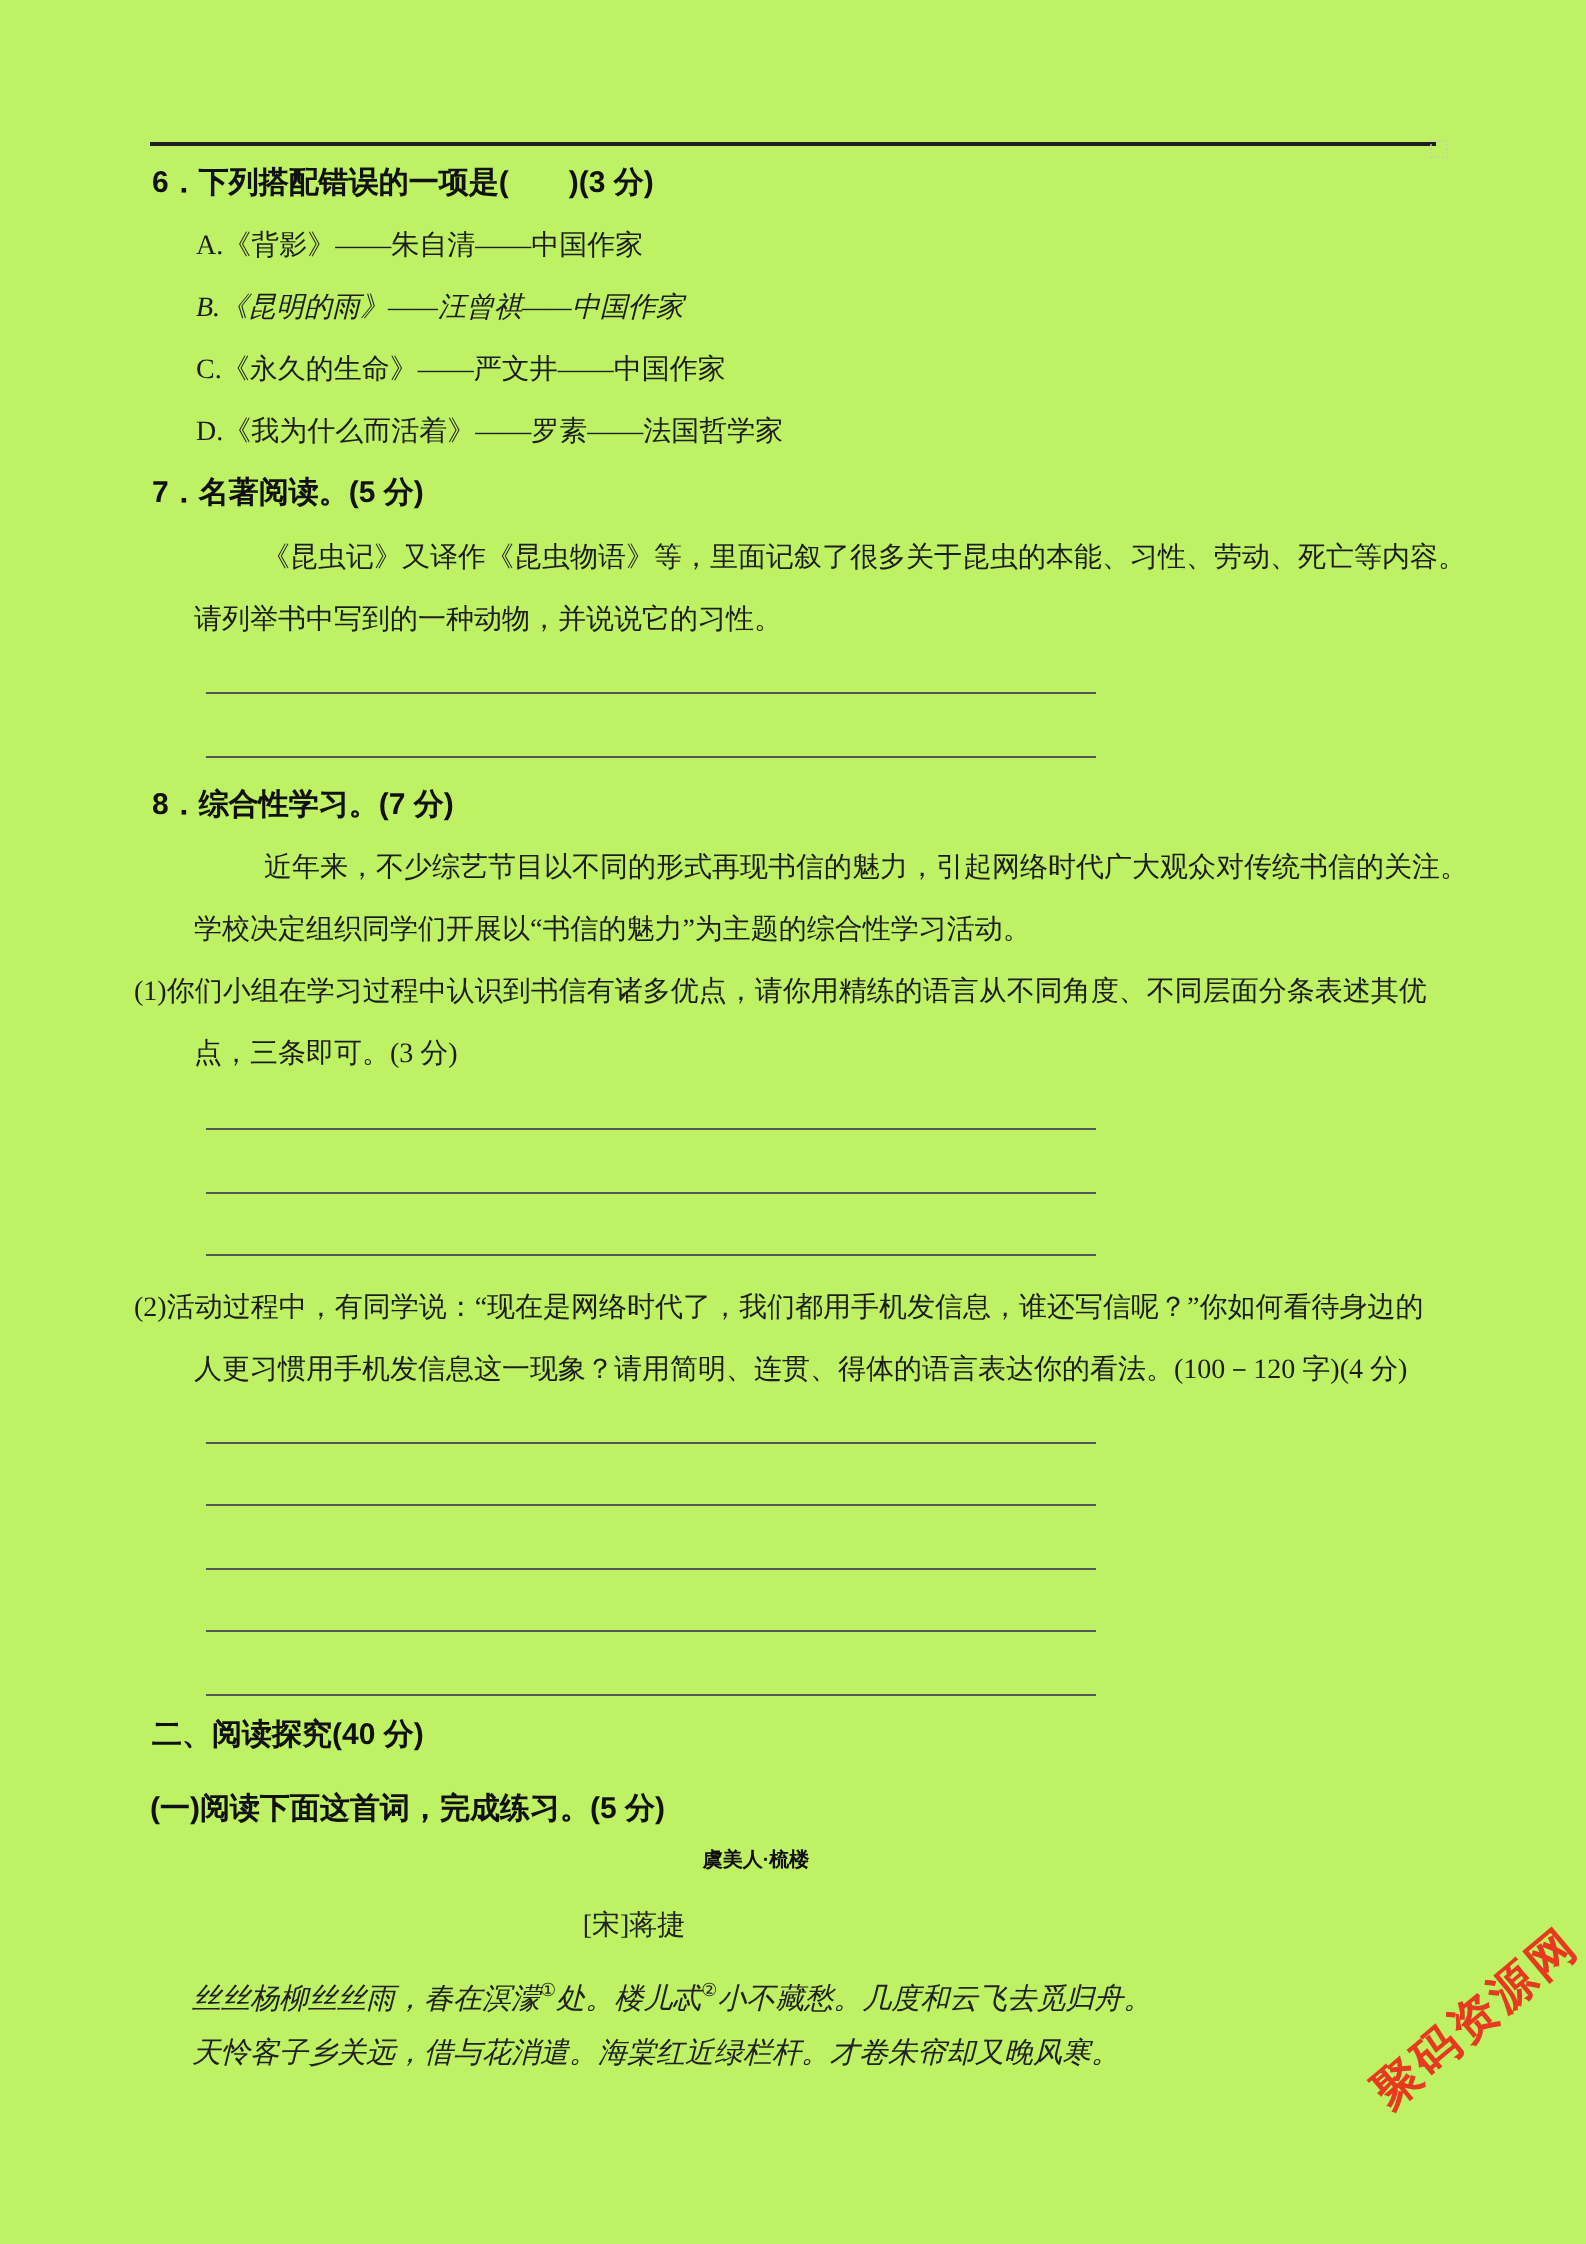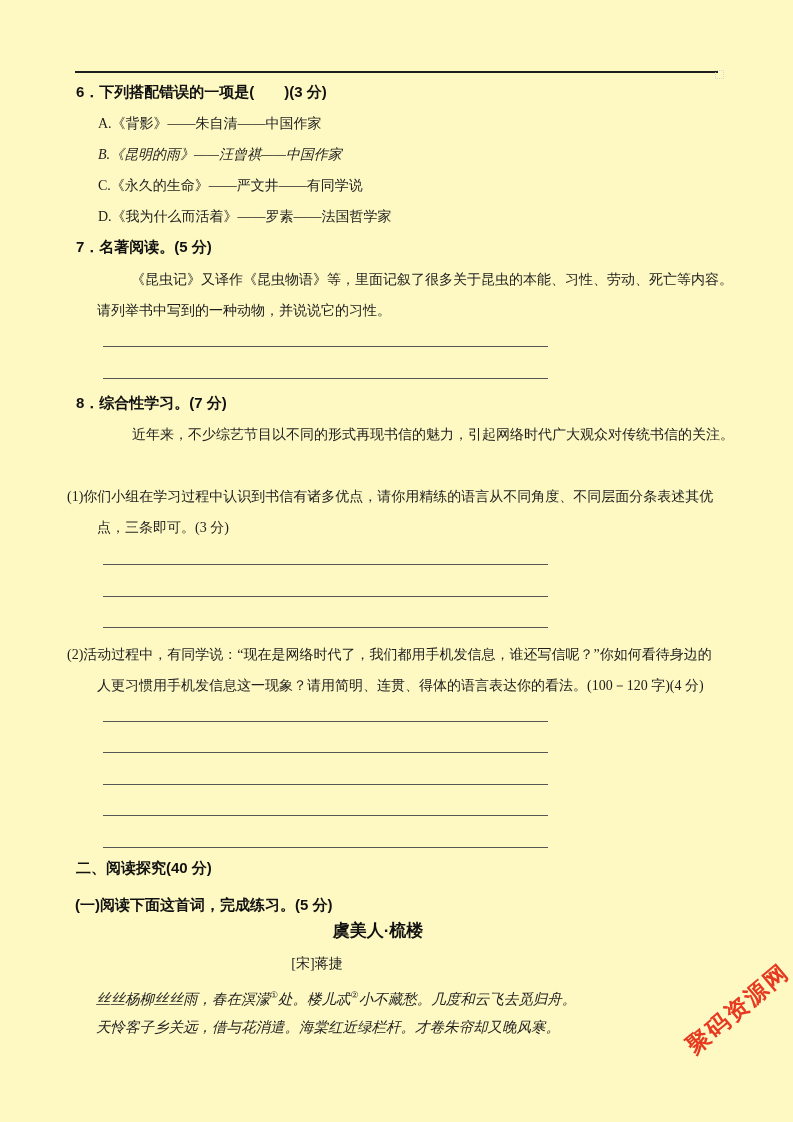--- a/index.html
+++ b/index.html
@@ -1,18 +1,18 @@
 <!DOCTYPE html>
 <html><head>
 <meta charset="utf-8">
 <style>
   html,body { margin:0; padding:0; background:#ffffff; }
   .page {
     position:relative; width:793px; height:1122px;
-    background:#fef9c3; overflow:hidden;
+    background:#bef264; overflow:hidden;
     font-family:"Liberation Serif", serif;
   }
   .tl { position:absolute; white-space:nowrap; line-height:17px; }
   
   .h { font-family:"Liberation Sans", sans-serif; font-weight:700; font-size:15px; color:#111; }
   
   .b { font-family:"Liberation Serif", serif; font-size:14px; color:#1d1d1d; }
   
   .k { font-family:"Liberation Serif", serif; font-style:italic; font-size:14.5px; color:#222; }
   .sup { font-size:9px; vertical-align:super; font-style:normal; }
@@ -40,21 +40,21 @@
   .q8s1a { left:67px;  top:488px; }
   .q8s1b { left:97px;  top:519px; }
   .ans-q8a-1 { top:564px; } .ans-q8a-2 { top:596px; } .ans-q8a-3 { top:627px; }
   .q8s2a { left:67px;  top:646px; }
   .q8s2b { left:97px;  top:677px; }
   .ans-q8b-1 { top:721px; } .ans-q8b-2 { top:752px; } .ans-q8b-3 { top:784px; }
   .ans-q8b-4 { top:815px; } .ans-q8b-5 { top:847px; }
   
   .s2h   { left:76px; top:859px; }
   .s2sub { left:75px; top:896px; }
-  .ptitle  { left:0; top:922px; width:756px; text-align:center; font-size:17px; }
+  .ptitle  { left:0; top:922px; width:756px; text-align:center; font-size:10px; }
   .pauthor { left:0; top:955px; width:634px; text-align:center; font-size:14px; font-style:normal; }
   .pl1 { left:96px; top:987px; }
   .pl2 { left:96px; top:1019px; }
 
   .watermark {
     position:absolute; left:700px; top:1030px;
     transform:rotate(-40deg); transform-origin:0 100%;
     font-family:"Liberation Sans", sans-serif; font-weight:700;
     font-size:23px; letter-spacing:2px; color:#e6391f;
     white-space:nowrap;
@@ -64,31 +64,32 @@
 <body>
 
 <div class="page">
 
   <div class="rule-top"></div>
   <div class="pmark"></div>
 
   <div class="tl h q6h">6．下列搭配错误的一项是(　　)(3 分)</div>
   <div class="tl b opt-a">A.《背影》——朱自清——中国作家</div>
   <div class="tl b opt-b">B.《昆明的雨》——汪曾祺——中国作家</div>
-  <div class="tl b opt-c">C.《永久的生命》——严文井——有同学说</div>
+  <div class="tl b opt-c">C.《永久的生命》——严文井——中国作家</div>
   <div class="tl b opt-d">D.《我为什么而活着》——罗素——法国哲学家</div>
 
   <div class="tl h q7h">7．名著阅读。(5 分)</div>
   <div class="tl b q7b1">《昆虫记》又译作《昆虫物语》等，里面记叙了很多关于昆虫的本能、习性、劳动、死亡等内容。</div>
   <div class="tl b q7b2">请列举书中写到的一种动物，并说说它的习性。</div>
   <div class="ans ans-q7-1"></div>
   <div class="ans ans-q7-2"></div>
 
   <div class="tl h q8h">8．综合性学习。(7 分)</div>
   <div class="tl b q8i1">近年来，不少综艺节目以不同的形式再现书信的魅力，引起网络时代广大观众对传统书信的关注。</div>
+  <div class="tl b q8i2">学校决定组织同学们开展以“书信的魅力”为主题的综合性学习活动。</div>
   <div class="tl b q8s1a">(1)你们小组在学习过程中认识到书信有诸多优点，请你用精练的语言从不同角度、不同层面分条表述其优</div>
   <div class="tl b q8s1b">点，三条即可。(3 分)</div>
   <div class="ans ans-q8a-1"></div>
   <div class="ans ans-q8a-2"></div>
   <div class="ans ans-q8a-3"></div>
   <div class="tl b q8s2a">(2)活动过程中，有同学说：“现在是网络时代了，我们都用手机发信息，谁还写信呢？”你如何看待身边的</div>
   <div class="tl b q8s2b">人更习惯用手机发信息这一现象？请用简明、连贯、得体的语言表达你的看法。(100－120 字)(4 分)</div>
   <div class="ans ans-q8b-1"></div>
   <div class="ans ans-q8b-2"></div>
   <div class="ans ans-q8b-3"></div>

